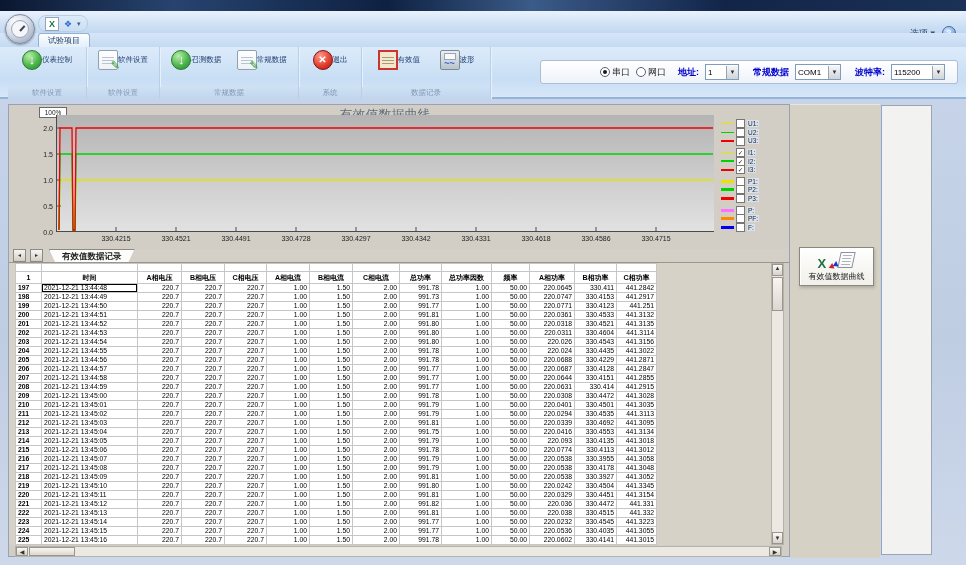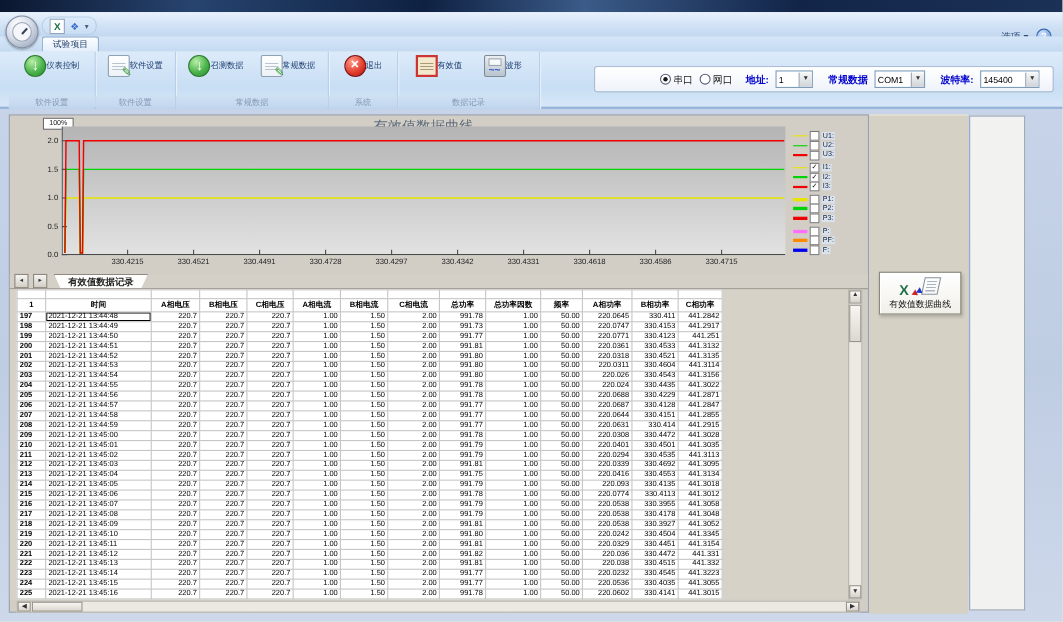--- a/index.html
+++ b/index.html
@@ -247,21 +247,21 @@
         <span class="sel-v">1</span>
         <span class="sel-b">▼</span>
       </span>
     <span class="conn-lab" style="margin-left:8px">常规数据</span>
     <span class="sel" style="width:44px">
         <span class="sel-v">COM1</span>
         <span class="sel-b">▼</span>
       </span>
     <span class="conn-lab" style="margin-left:8px">波特率:</span>
     <span class="sel" style="width:52px">
-        <span class="sel-v">145400</span>
+        <span class="sel-v">115200</span>
         <span class="sel-b">▼</span>
       </span>
   </div>
 </div>
 
 <div class="abs content">
   <div class="abs chart">
     <div class="abs ctitle">有效值数据曲线</div>
     <div class="abs zoombox">100%</div>
     <div class="abs plot" id="plot"><svg width="658" height="117">

